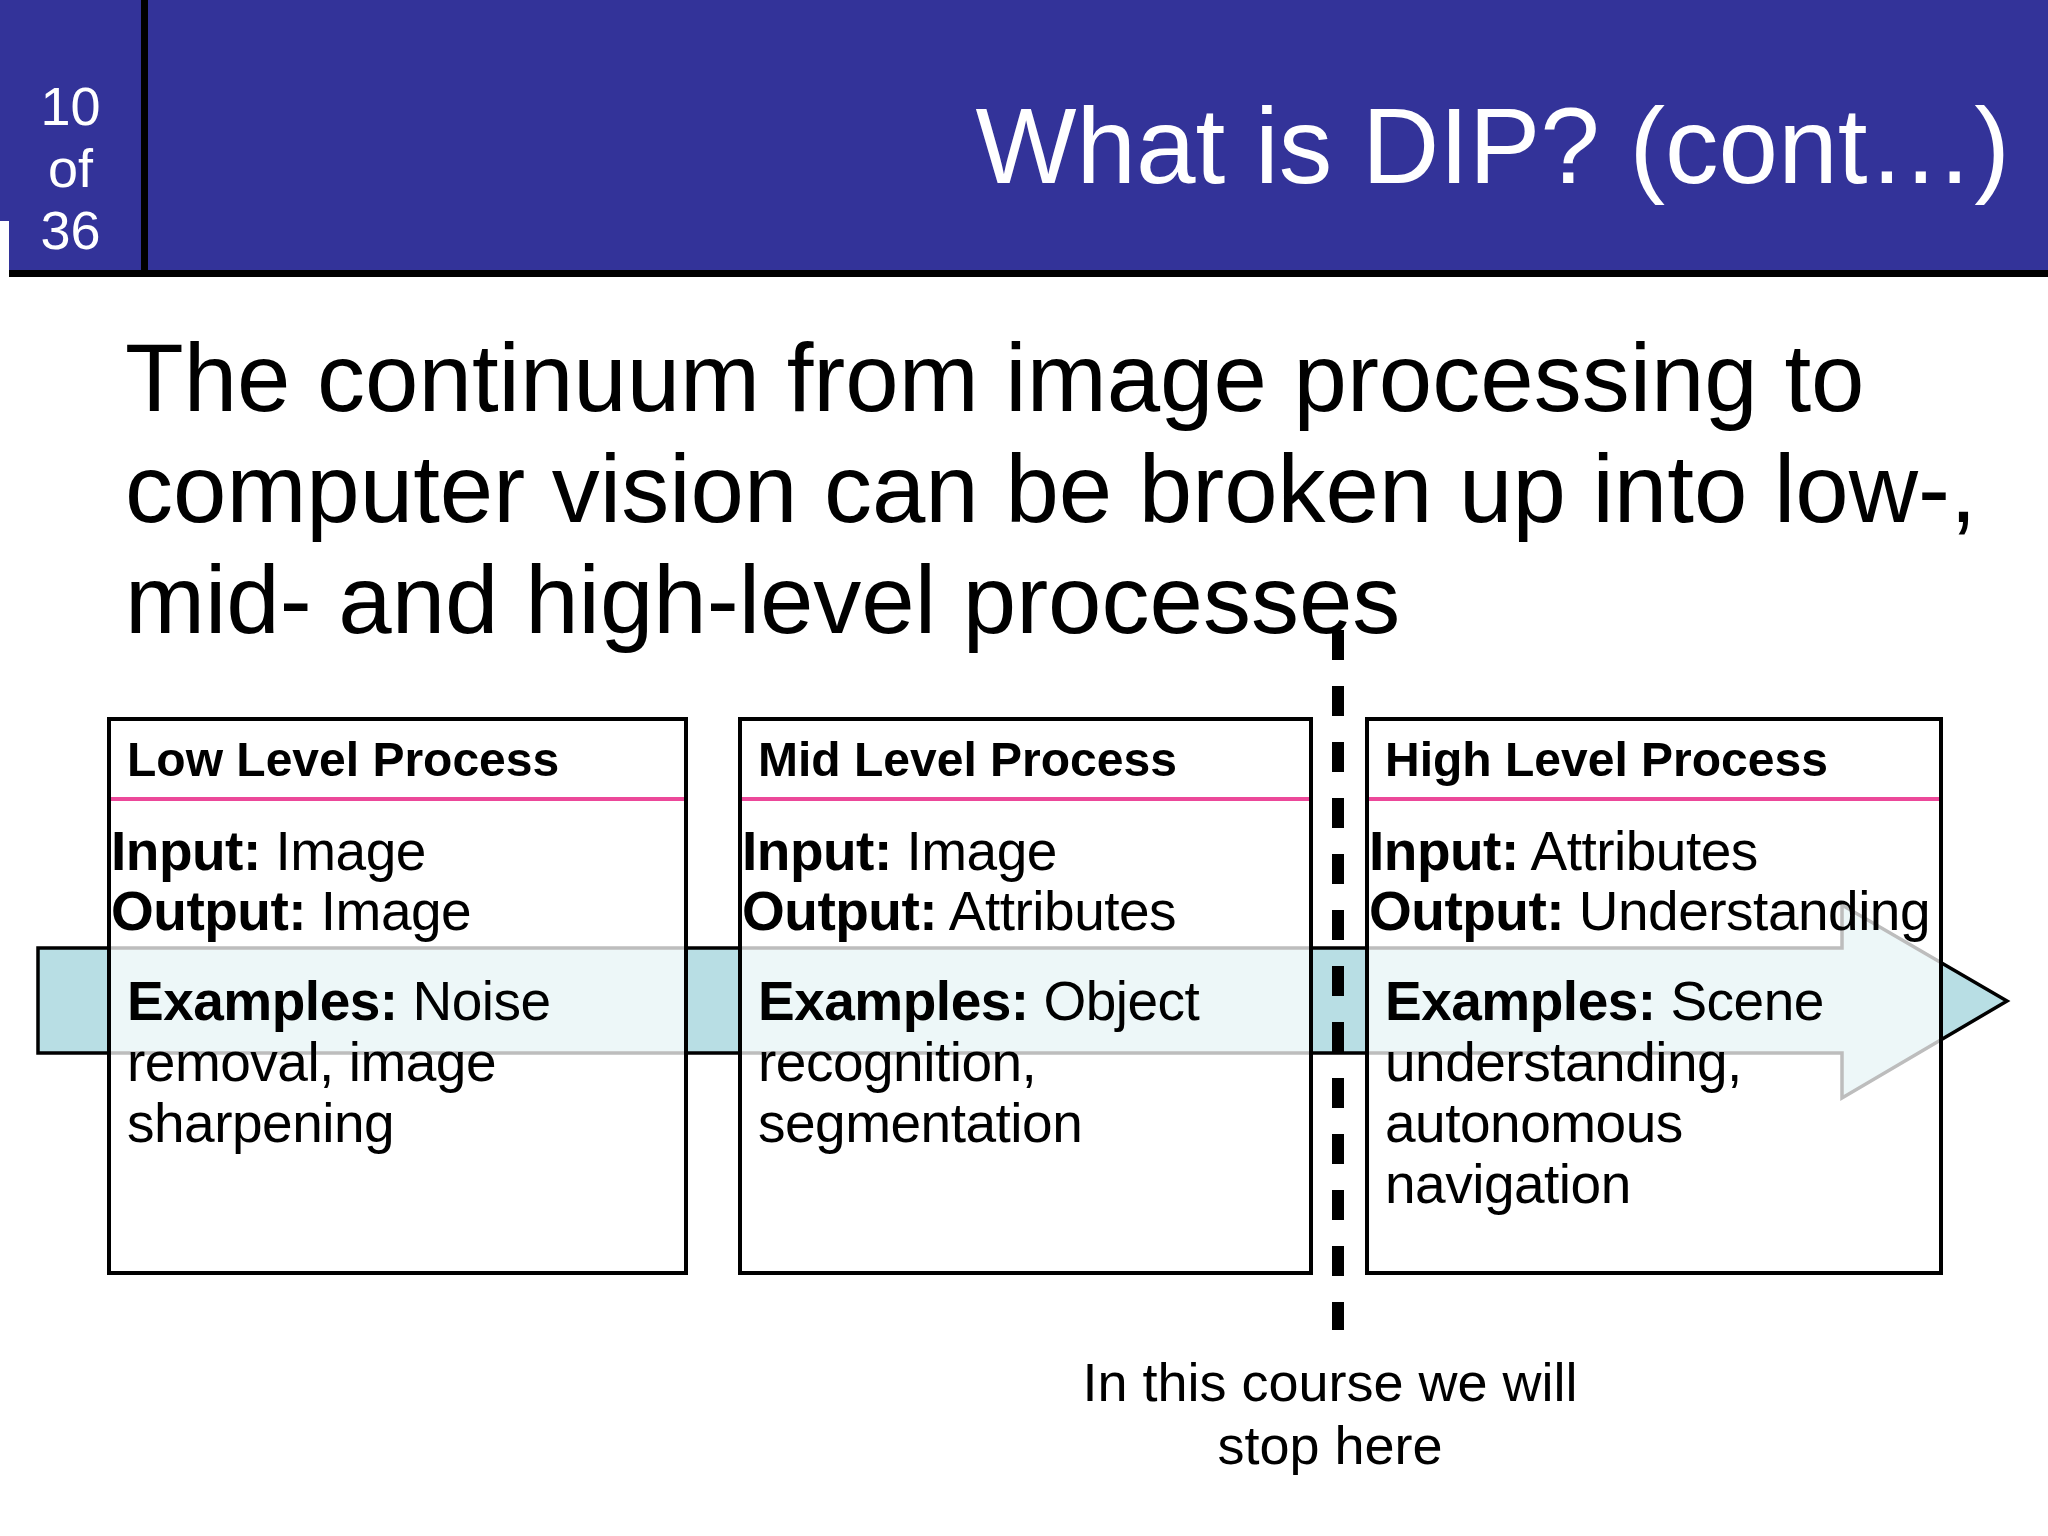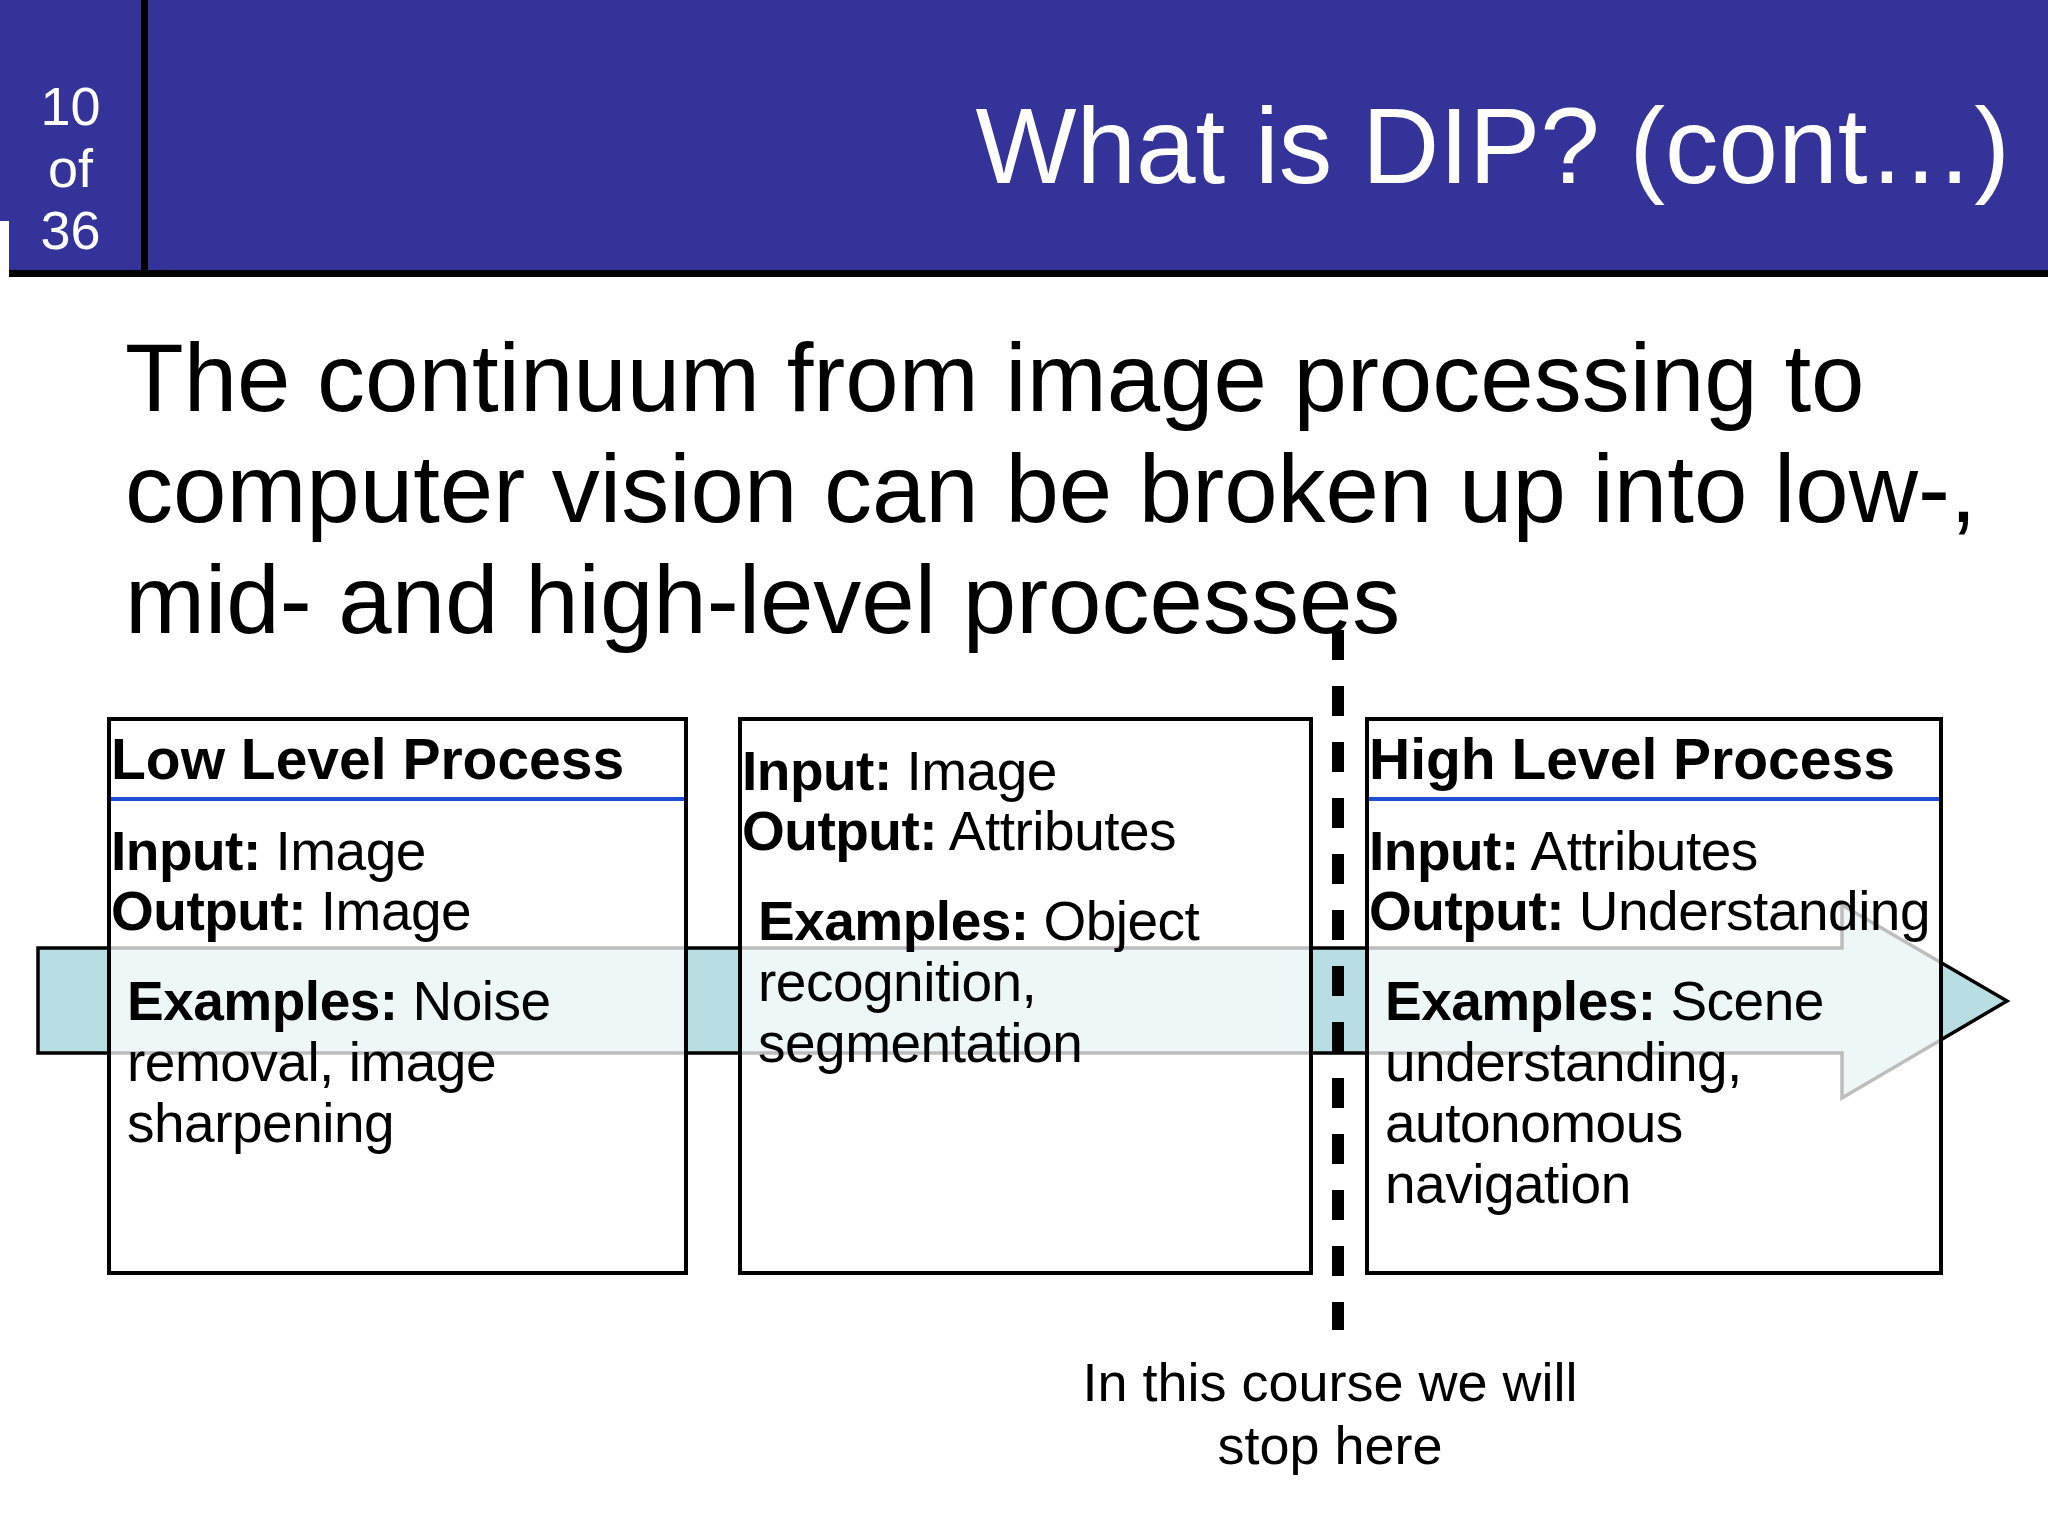--- a/index.html
+++ b/index.html
@@ -44,23 +44,23 @@
   .process-box {
     position:absolute; top:717px; height:558px;
     box-sizing:border-box; border:4px solid #000;
     background:rgba(255,255,255,0.74); z-index:2;
   }
   .box-low  { left:107px;  width:581px; }
   .box-mid  { left:738px;  width:575px; }
   .box-high { left:1365px; width:578px; }
   .box-header {
     height:76px; box-sizing:content-box;
-    border-bottom:4px solid #1d4ed8;
-    display:flex; align-items:center; 
-    font-size:57px; font-weight:bold; white-space:nowrap;
+    border-bottom:4px solid #ec4899;
+    display:flex; align-items:center; padding-left:16px;
+    font-size:48px; font-weight:bold; white-space:nowrap;
   }
   .box-io {
     margin-top:20px; padding-left:0;
     font-size:55px; line-height:60px; white-space:nowrap;
     letter-spacing:-0.5px;
   }
   .box-examples {
     margin-top:30px; padding-left:16px; padding-right:4px;
     font-size:55px; line-height:61px; white-space:pre-line;
     letter-spacing:-0.5px;
@@ -109,20 +109,21 @@
     <div class="box-io">
       <div><b>Input:</b> <span>Image</span></div>
       <div><b>Output:</b> <span>Image</span></div>
     </div>
     <div class="box-examples"><b>Examples:</b> <span>Noise
 removal, image
 sharpening</span></div>
   </div>
 
   <div class="process-box box-mid">
+    <div class="box-header">Mid Level Process</div>
     <div class="box-io">
       <div><b>Input:</b> <span>Image</span></div>
       <div><b>Output:</b> <span>Attributes</span></div>
     </div>
     <div class="box-examples"><b>Examples:</b> <span>Object
 recognition,
 segmentation</span></div>
   </div>
 
   <div class="process-box box-high">

